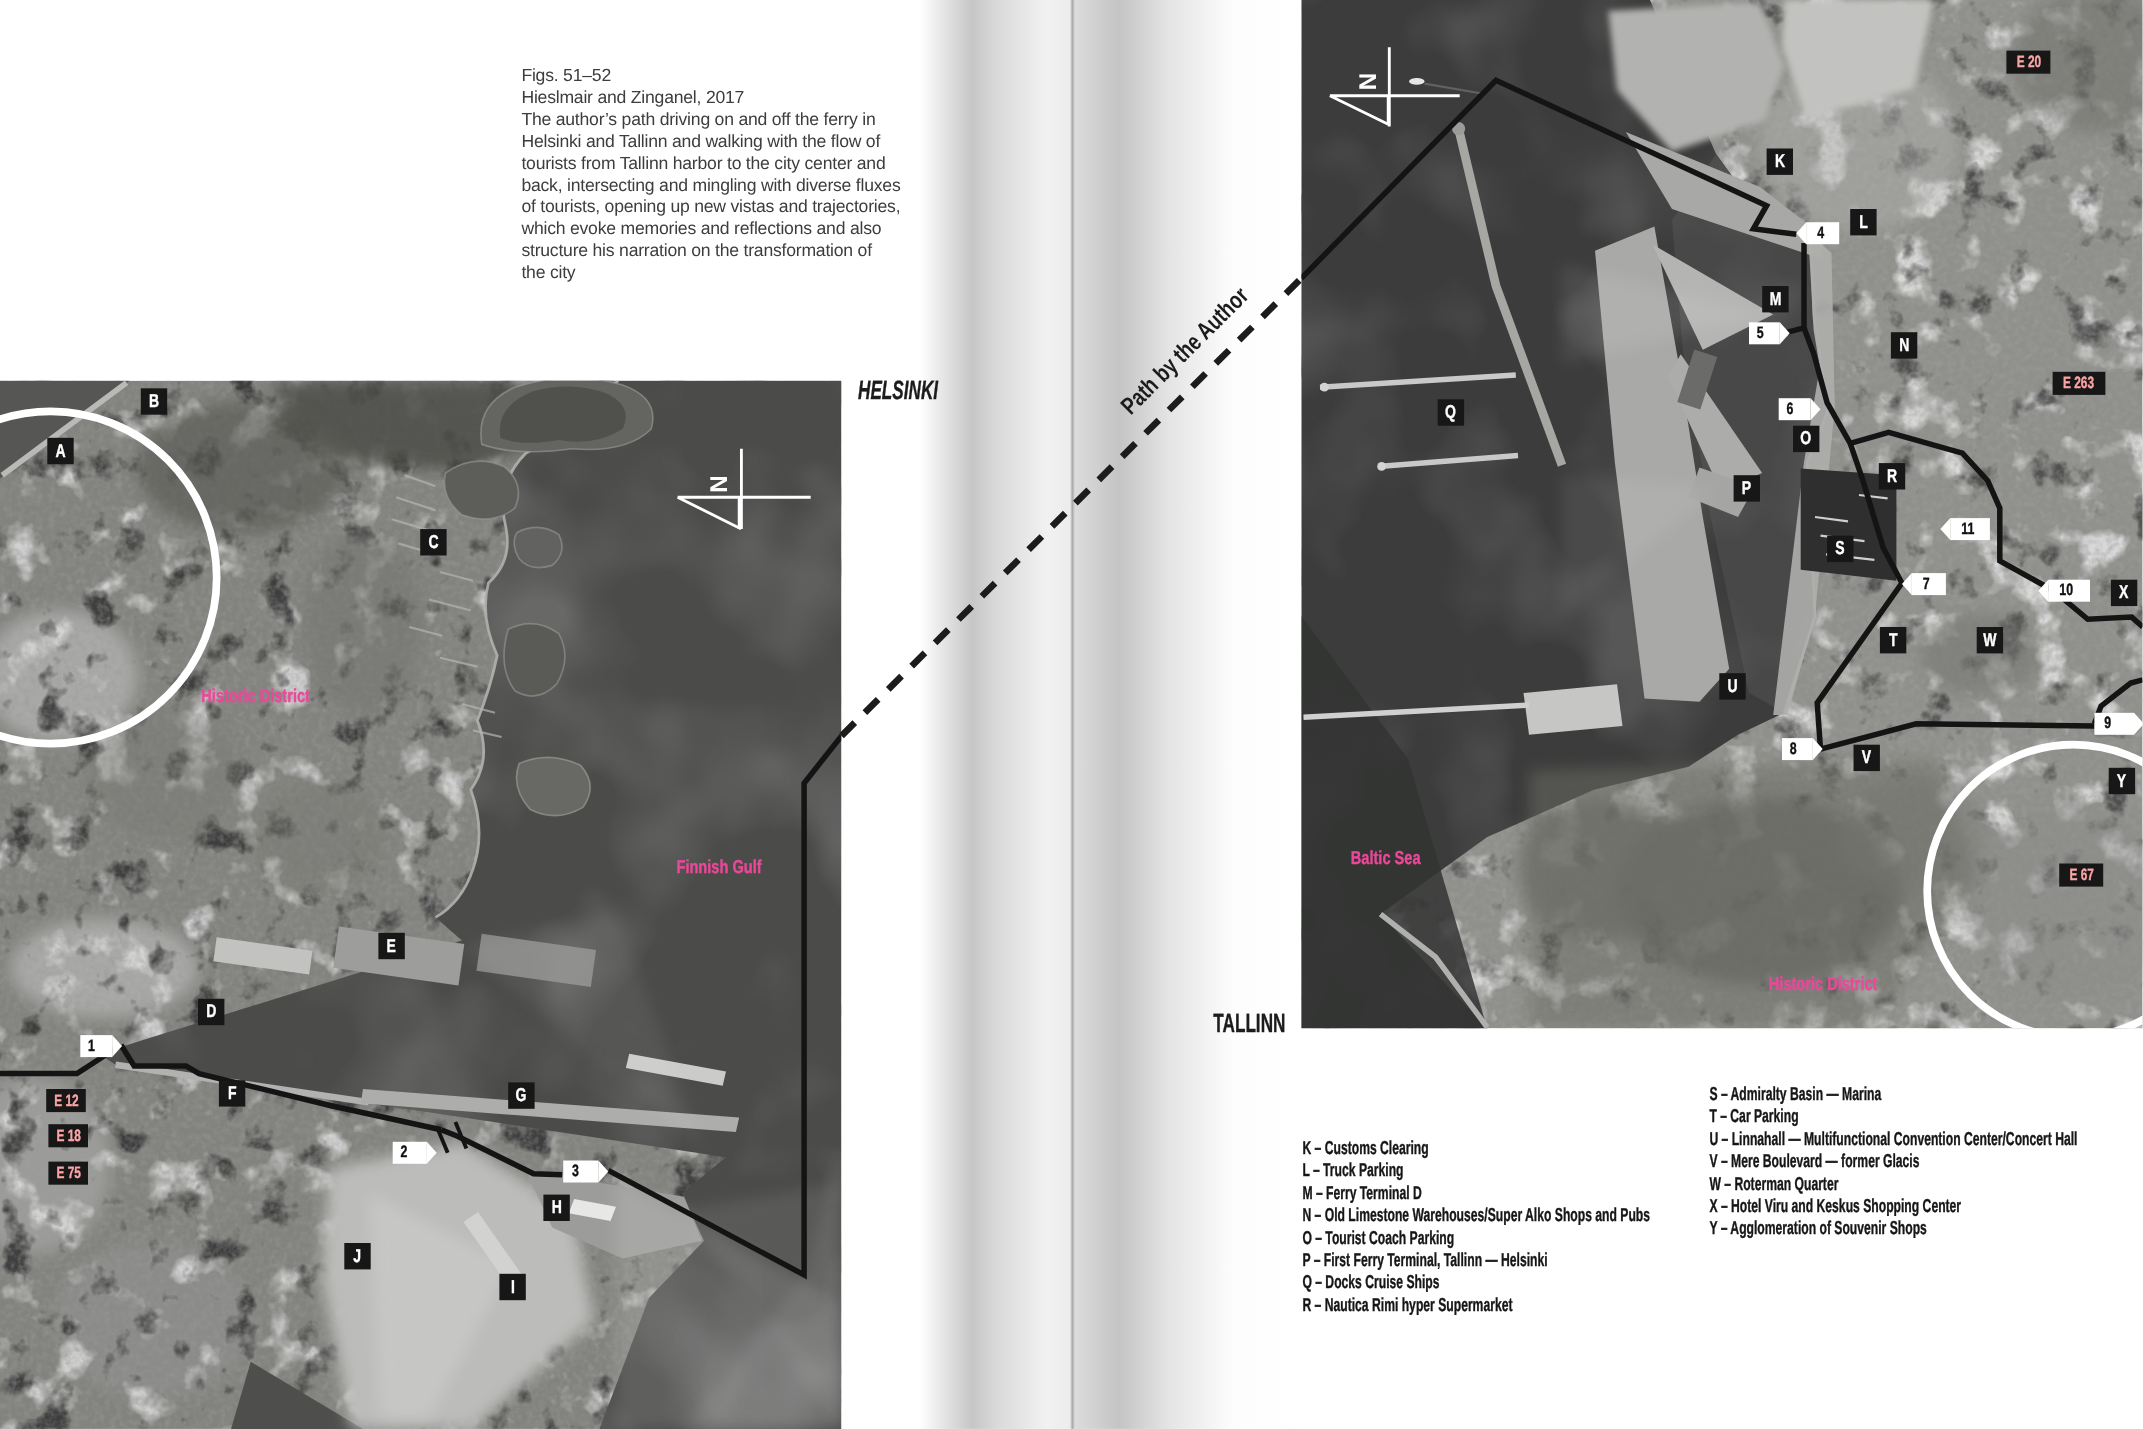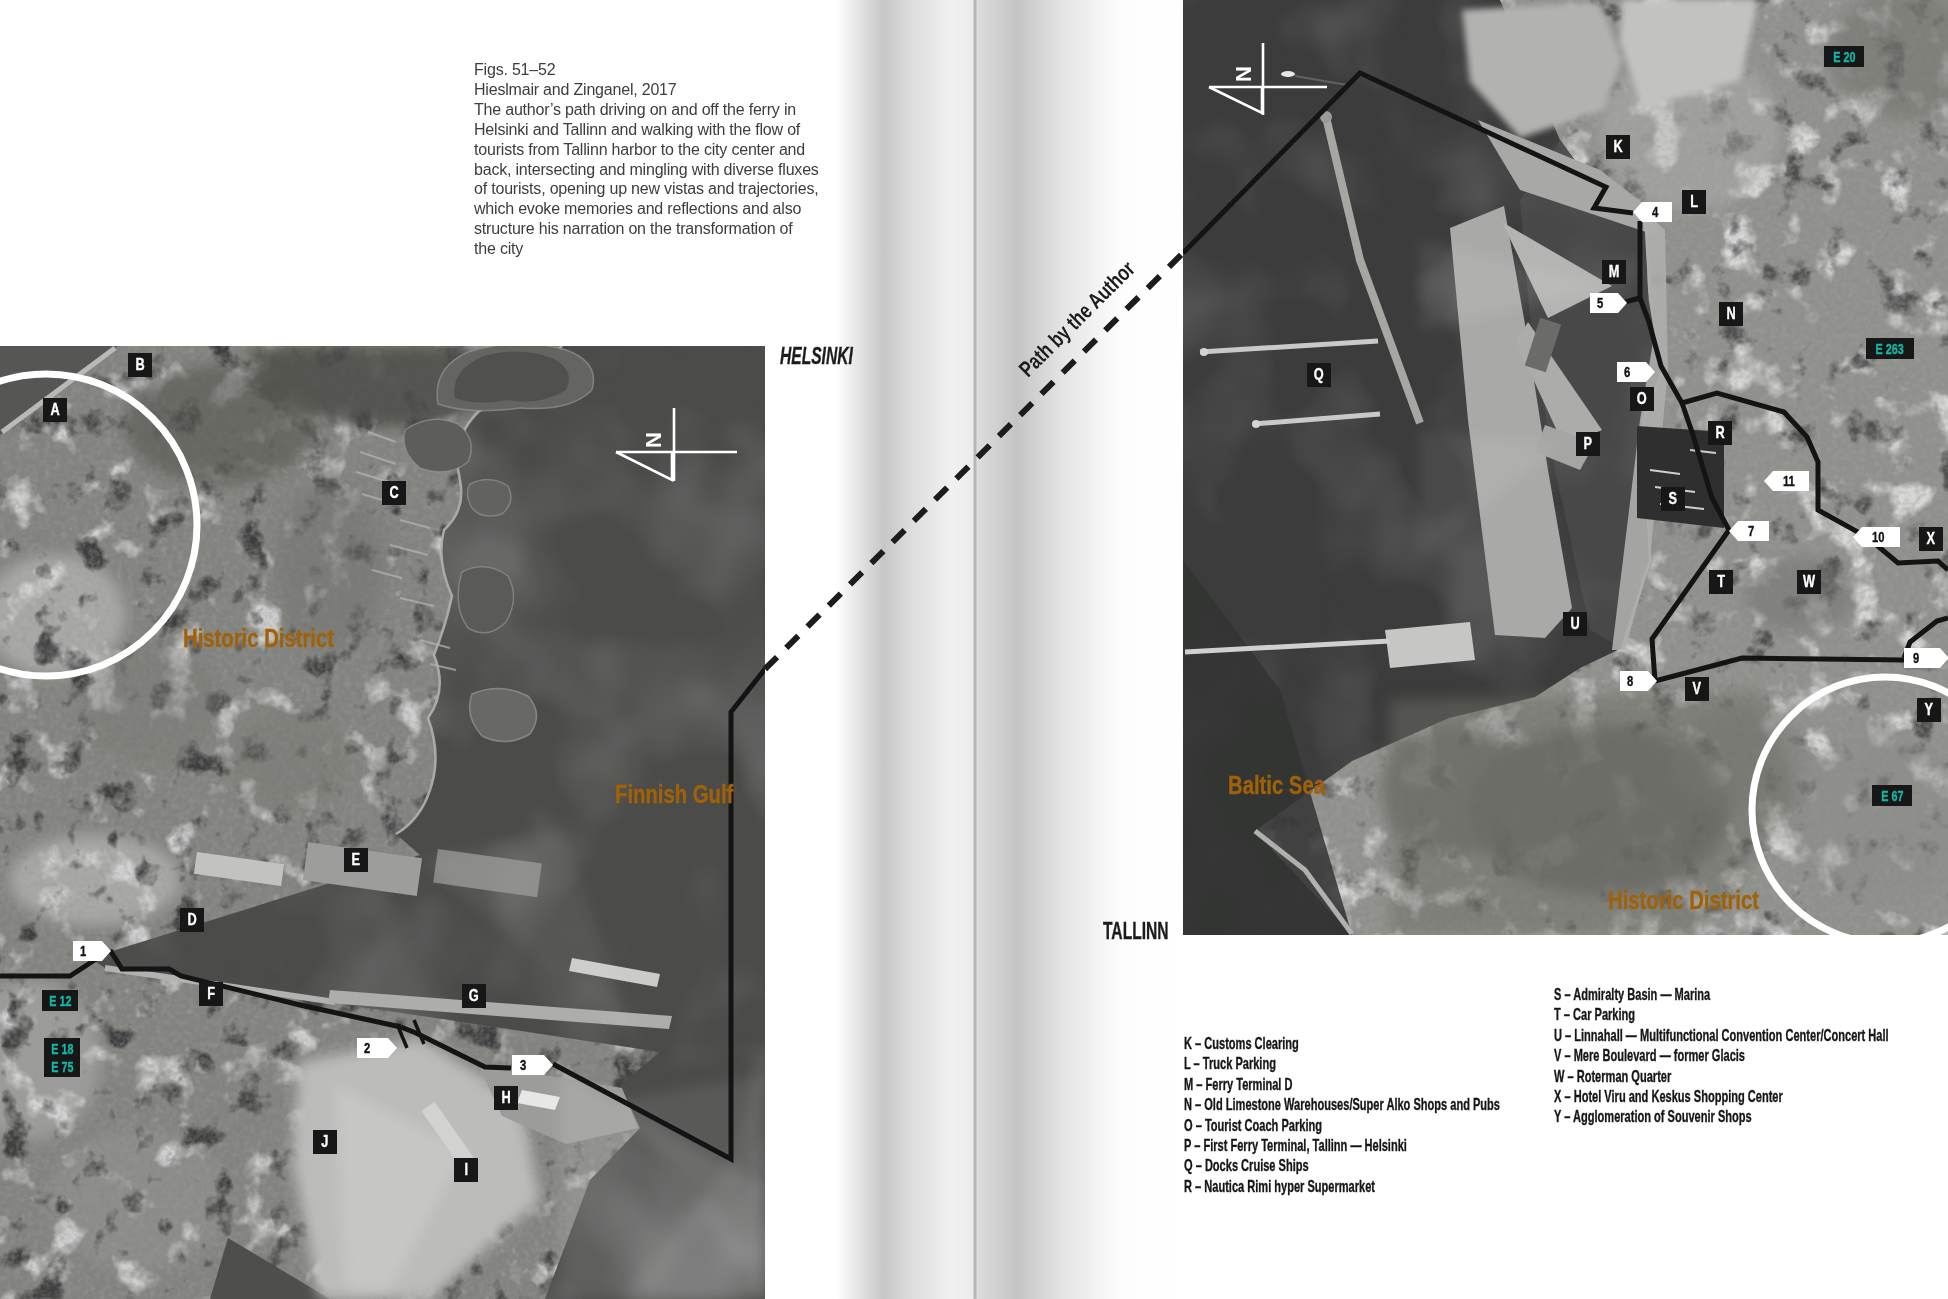--- a/index.html
+++ b/index.html
@@ -4,27 +4,27 @@
 <style>
 html,body{margin:0;padding:0;background:#fff;}
 #spread{position:relative;width:1948px;height:1299px;overflow:hidden;background:#fff;
   font-family:"Liberation Sans",sans-serif;}
 .cond{display:inline-block;transform:scaleX(0.72);transform-origin:0 50%;white-space:nowrap;font-weight:bold;-webkit-text-stroke:0.35px currentColor;}
 .caption{position:absolute;left:474px;top:60px;font-size:16px;line-height:19.9px;color:#3d3d3d;letter-spacing:-0.2px;white-space:nowrap;}
 .leg{position:absolute;font-size:17px;line-height:20.4px;color:#161616;font-weight:bold;}
 .leg .cond{transform:scaleX(0.65);}
 .mk{position:absolute;width:24px;height:24px;background:#171717;color:#fff;display:flex;align-items:center;justify-content:center;font-weight:bold;font-size:17px;}
 .mk span{display:inline-block;transform:scaleX(0.75);-webkit-text-stroke:0.35px currentColor;}
-.rd{position:absolute;height:21px;background:#171717;color:#14b8a6;display:flex;align-items:center;justify-content:center;font-weight:bold;font-size:15px;}
+.rd{position:absolute;height:21px;background:#171717;color:#fca5a5;display:flex;align-items:center;justify-content:center;font-weight:bold;font-size:15px;}
 .rd span{display:inline-block;transform:scaleX(0.72);-webkit-text-stroke:0.35px currentColor;}
 .tag{position:absolute;height:20px;background:#fff;color:#101010;font-weight:bold;font-size:15px;}
 .tag i{font-style:normal;display:inline-block;transform:scaleX(0.75);position:absolute;top:1px;-webkit-text-stroke:0.35px currentColor;}
 .tag.tr:after{content:"";position:absolute;right:-9px;top:0;border-top:10px solid transparent;border-bottom:10px solid transparent;border-left:9px solid #fff;}
 .tag.tl:before{content:"";position:absolute;left:-9px;top:0;border-top:10px solid transparent;border-bottom:10px solid transparent;border-right:9px solid #fff;}
-.plab{position:absolute;color:#a16207;font-weight:bold;font-size:26px;}
+.plab{position:absolute;color:#ec4899;font-weight:bold;font-size:17px;}
 .plab .cond{transform:scaleX(0.78);}
 .city{position:absolute;color:#1c1c1c;font-weight:bold;font-size:24px;}
 .city .cond{transform:scaleX(0.65);}
 </style>
 </head>
 <body>
 <div id="spread">
 
 <div style="position:absolute;left:836px;top:0;width:348px;height:1299px;background:linear-gradient(90deg,#ffffff 0%,#c6c6c6 13.8%,#d9d9d9 20%,#f1f1f1 33%,#ececec 39.3%,#a9a9a9 39.9%,#dcdcdc 40.6%,#c4c4c4 52%,#e4e4e4 65%,#fdfdfd 82%,#ffffff 100%);"></div>
 
@@ -322,21 +322,21 @@
     </div>
 <div class="mk" style="left:454px;top:1158px;">
       <span>I</span>
     </div>
 <div class="mk" style="left:313px;top:1130px;">
       <span>J</span>
     </div>
 <div class="rd" style="left:42px;top:990px;width:36px;">
       <span>E 12</span>
     </div>
-<div class="rd" style="left:44px;top:1022px;width:36px;margin-top:16px;">
+<div class="rd" style="left:44px;top:1022px;width:36px;">
       <span>E 18</span>
     </div>
 <div class="rd" style="left:44px;top:1056px;width:36px;">
       <span>E 75</span>
     </div>
 <div class="tag tr" style="left:73px;top:941px;width:29px;">
       <i style="left:6px;">1</i>
     </div>
 <div class="tag tr" style="left:357px;top:1038px;width:31px;">
       <i style="left:6px;">2</i>

